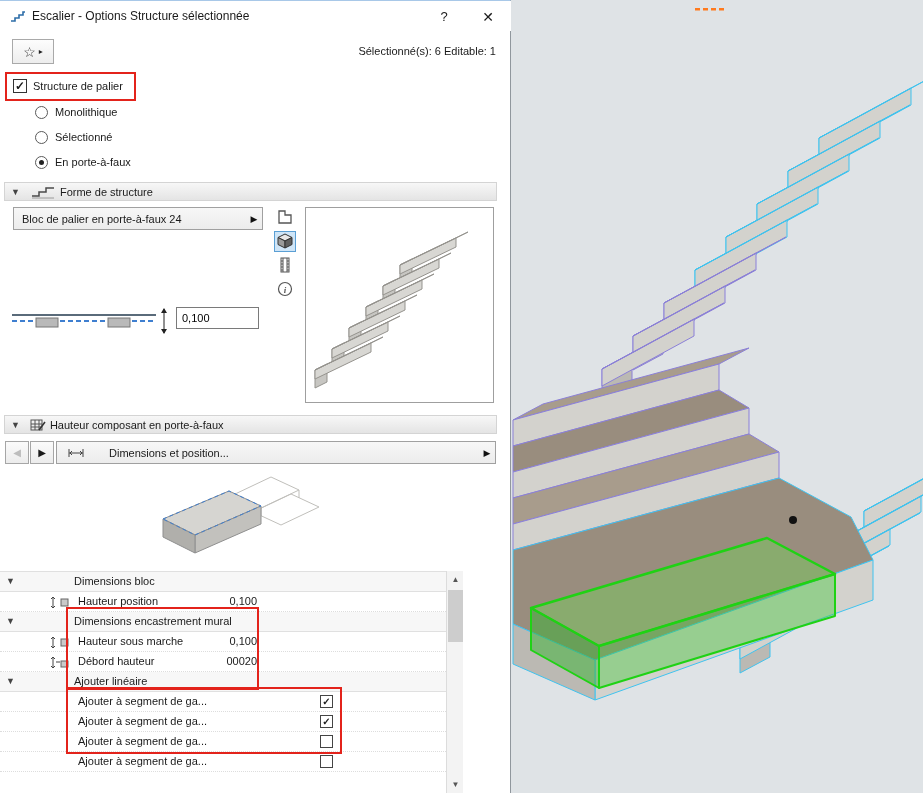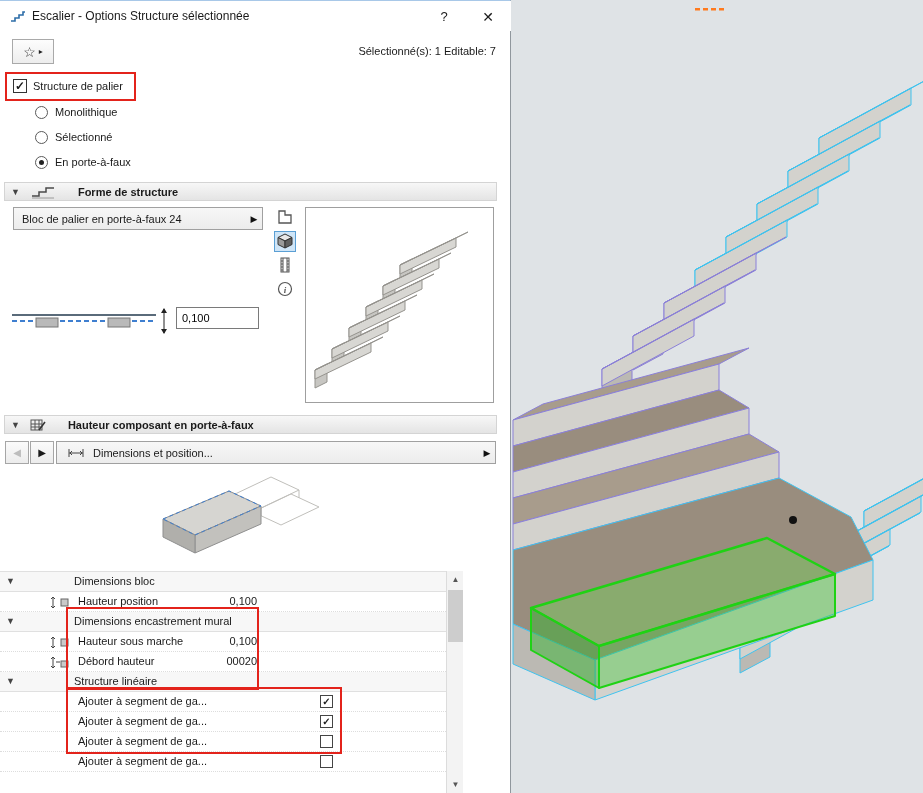--- a/index.html
+++ b/index.html
@@ -23,30 +23,30 @@
 .rb-fixation{left:66px;top:686px;width:276px;height:67px}
 .checkbox{position:absolute;width:14px;height:14px;border:1px solid #333;background:#fff;font-size:12px;line-height:13px;text-align:center;font-weight:bold}
 .cb-palier{left:13px;top:78px}
 .lbl{position:absolute;white-space:nowrap}
 .lbl-palier{left:33px;top:79px}
 .radio{position:absolute;left:35px;width:13px;height:13px;border:1px solid #5a5a5a;border-radius:50%;background:#fff}
 .radio.on::after{content:"";position:absolute;left:3px;top:3px;width:5px;height:5px;border-radius:50%;background:#222}
 .secbar{position:absolute;left:4px;width:493px;height:19px;background:linear-gradient(#f7f7f7,#e4e4e4);border:1px solid #d4d4d4;display:flex;align-items:center}
 .secbar .tri{margin-left:6px;font-size:9px;color:#444}
 .secbar .sicon{margin-left:10px;display:flex;align-items:center}
-.secbar .slabel{margin-left:22px;font-weight:bold;white-space:nowrap}
+.secbar .slabel{margin-left:4px;font-weight:normal;white-space:nowrap}
 .sec-forme{top:181px}
 .sec-composant{top:414px}
 .combo{position:absolute;border:1px solid #a0a0a0;background:linear-gradient(#f7f7f7,#ececec);display:flex;align-items:center}
 .combo .clabel{padding-left:8px;flex:1;white-space:nowrap;overflow:hidden}
 .combo .carrow{width:16px;text-align:center;font-size:9px;color:#111}
 .combo-forme{left:13px;top:206px;width:250px;height:23px}
 .combo-nav{left:56px;top:440px;width:440px;height:23px}
 .combo-nav .cicon{margin-left:10px;display:flex;align-items:center}
-.combo-nav .clabel{padding-left:8px}
+.combo-nav .clabel{padding-left:24px}
 .vbtn{position:absolute;left:274px;width:22px;height:21px;border:1px solid transparent;display:flex;align-items:center;justify-content:center}
 .vbtn.sel{background:#cfe5f7;border:1px solid #5a9fd4}
 .preview{position:absolute;left:305px;top:206px;width:189px;height:196px;border:1px solid #9f9f9f;background:#fff}
 .offset-diagram{position:absolute;left:8px;top:304px}
 .offset-input{position:absolute;left:176px;top:306px;width:83px;height:22px;border:1px solid #7a7a7a;font-family:"Liberation Sans",sans-serif;font-size:11px;padding-left:5px;background:#fff}
 .navbtn{position:absolute;top:440px;width:24px;height:23px;border:1px solid #a6a6a6;background:linear-gradient(#fbfbfb,#ececec);display:flex;align-items:center;justify-content:center;font-size:10px}
 .navbtn.prev{left:5px;color:#bdbdbd}
 .navbtn.next{left:30px;color:#1a1a1a}
 .comp-diagram{position:absolute;left:145px;top:466px}
 #param-table{position:absolute;left:0;top:570px;width:446px;height:222px;overflow:hidden;border-top:1px solid #e0e0e0;background:#fff}
@@ -80,21 +80,21 @@
       </span>
       <span class="title-text">Escalier - Options Structure sélectionnée</span>
       <span class="tb-btn tb-help">?</span>
       <span class="tb-btn tb-close">✕</span>
     </div>
 
     <div class="fav-btn">
       <span class="fav-star">☆</span>
       <span class="fav-arrow">▸</span>
     </div>
-    <span class="status">Sélectionné(s): 1 Editable: 7</span>
+    <span class="status">Sélectionné(s): 6 Editable: 1</span>
 
     <div class="rb rb-palier"></div>
     <span class="checkbox cb-palier">✓</span>
     <span class="lbl lbl-palier">Structure de palier</span>
 
     <span class="radio" style="top:105px"></span>
     <span class="lbl" style="left:55px;top:105px">Monolithique</span>
     <span class="radio" style="top:130px"></span>
     <span class="lbl" style="left:55px;top:130px">Sélectionné</span>
     <span class="radio on" style="top:155px"></span>
@@ -258,21 +258,21 @@
         <div class="prow">
           <span class="picon"><svg width="20" height="13" viewBox="0 0 20 13">
               <rect x="11" y="5" width="7" height="6" fill="#c9c9c9" stroke="#666"></rect>
               <path d="M3 1v11M1 3l2-2 2 2M1 10l2 2 2-2M6 6h4" fill="none" stroke="#444"></path>
             </svg></span>
           <span class="plabel">Débord hauteur</span>
           <span class="pval">00020</span>
         </div>
         <div class="prow phead">
           <span class="ptri">▼</span>
-          <span class="phlabel">Structure linéaire</span>
+          <span class="phlabel">Ajouter linéaire</span>
         </div>
         <div class="prow">
           <span class="plabel">Ajouter à segment de ga...</span>
           <span class="tcheck">✓</span>
         </div>
         <div class="prow">
           <span class="plabel">Ajouter à segment de ga...</span>
           <span class="tcheck">✓</span>
         </div>
         <div class="prow">

